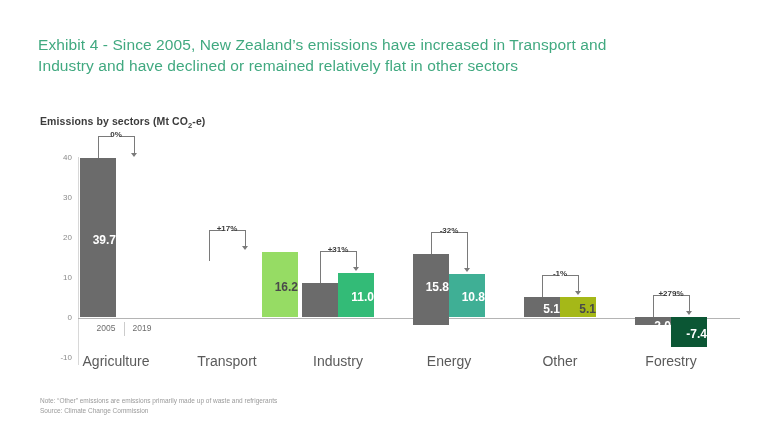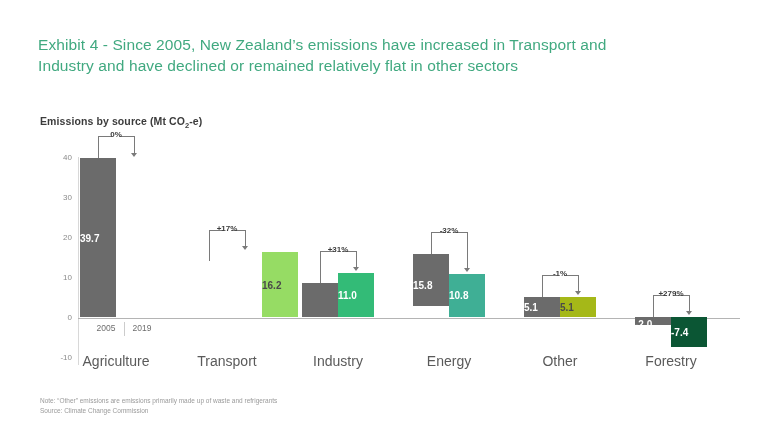--- a/index.html
+++ b/index.html
@@ -96,22 +96,22 @@
     height: 220px;
   }
   .bar {
     position: absolute;
     box-sizing: border-box;
   }
   .bar-value {
     position: absolute;
     left: 0;
     width: 100%;
-    text-align: left;
-    font-size: 10px;
+    text-align: right;
+    font-size: 12px;
     font-weight: bold;
     color: #ffffff;
   }
   .bar-value.dark-text {
     color: #4a4a4a;
   }
 
   
   .delta-group {
     position: absolute;
@@ -193,21 +193,21 @@
   }
 </style>
 </head>
 <body>
 
 <div id="title-block">
   <div class="title-line">Exhibit 4 - Since 2005, New Zealand’s emissions have increased in Transport and</div>
   <div class="title-line">Industry and have declined or remained relatively flat in other sectors</div>
 </div>
 
-<div id="chart-subtitle"><span>Emissions by source (Mt CO</span><sub>2</sub><span>-e)</span></div>
+<div id="chart-subtitle"><span>Emissions by sectors (Mt CO</span><sub>2</sub><span>-e)</span></div>
 
 <div id="plot-area">
   <div id="y-axis-line"></div>
   <div id="zero-line"></div>
   <div id="y-tick-labels">
       <div class="y-tick-label" style="top: 12px;">40</div>
       <div class="y-tick-label" style="top: 52px;">30</div>
       <div class="y-tick-label" style="top: 92px;">20</div>
       <div class="y-tick-label" style="top: 132px;">10</div>
       <div class="y-tick-label" style="top: 172px;">0</div>
@@ -243,21 +243,21 @@
         <div class="bar-value" style="top: 17px;">11.0</div>
       </div>
       <div class="delta-group">
         <div class="delta-bracket-v" style="left: 280px; top: 106px; height: 32.4px;"></div>
         <div class="delta-bracket-h" style="left: 280px; top: 106px; width: 14px;"></div>
         <div class="delta-bracket-h" style="left: 302px; top: 106px; width: 14px;"></div>
         <div class="delta-bracket-v" style="left: 316px; top: 106px; height: 17px;"></div>
         <div class="delta-arrow" style="left: 313px; top: 122px;"></div>
         <div class="delta-label" style="left: 260px; top: 100px; width: 76px;">+31%</div>
       </div>
-      <div class="bar" style="left: 373px; top: 108.8px; width: 36px; height: 52px; background: rgb(107, 107, 107); text-decoration: underline;">
+      <div class="bar" style="left: 373px; top: 108.8px; width: 36px; height: 71px; background: rgb(107, 107, 107); text-decoration: underline;">
         <div class="bar-value" style="top: 26.6px;">15.8</div>
       </div>
       <div class="bar" style="left: 409px; top: 128.8px; width: 36px; height: 43.2px; background: rgb(63, 175, 149);">
         <div class="bar-value" style="top: 16.6px;">10.8</div>
       </div>
       <div class="delta-group">
         <div class="delta-bracket-v" style="left: 391px; top: 86.8px; height: 22px;"></div>
         <div class="delta-bracket-h" style="left: 391px; top: 86.8px; width: 14px;"></div>
         <div class="delta-bracket-h" style="left: 413px; top: 86.8px; width: 14px;"></div>
         <div class="delta-bracket-v" style="left: 427px; top: 86.8px; height: 37px;"></div>

